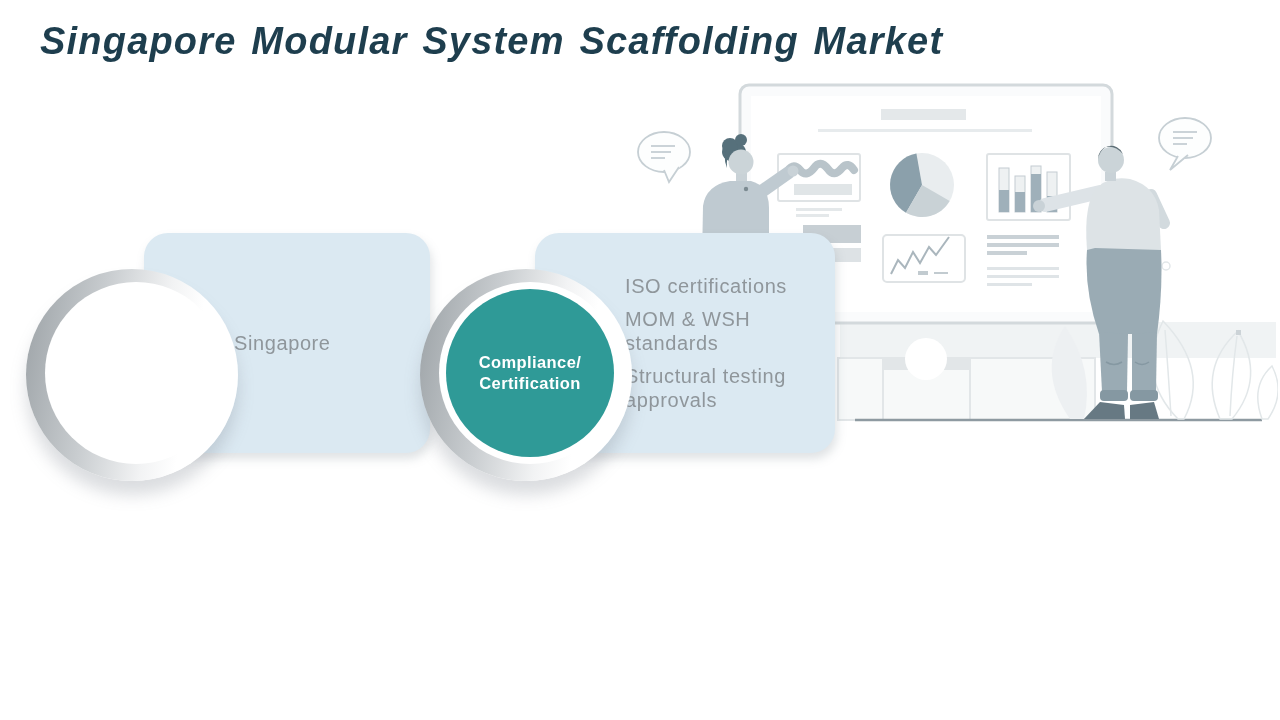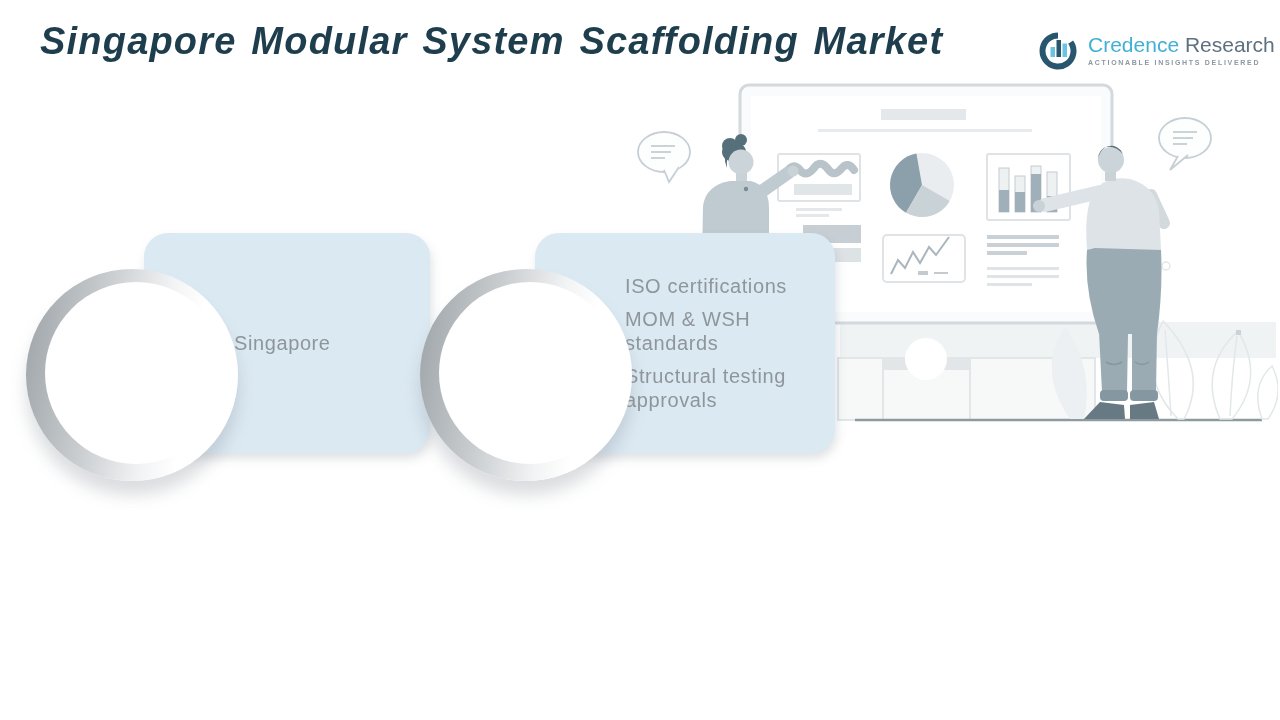--- a/index.html
+++ b/index.html
@@ -68,32 +68,20 @@
   }
   .circle span { display:block; font-weight:bold; font-size:16.5px; line-height:21px; letter-spacing:0.4px; }
 </style>
 </head>
 <body>
 
 <div class="stage">
 
   <h1 class="page-title">Singapore Modular System Scaffolding Market</h1>
 
-  <div class="logo">
-    <svg class="logo-icon" viewBox="0 0 46 46">
-      <circle cx="22" cy="24" r="15.5" fill="none" stroke="#27566e" stroke-width="6" stroke-dasharray="82 15.4" transform="rotate(-35 22 24)"></circle>
-      <rect x="14.5" y="20" width="4.5" height="10" fill="#6ac3e0"></rect>
-      <rect x="20.5" y="13" width="4.5" height="17" fill="#27566e"></rect>
-      <rect x="26.5" y="16.5" width="4.5" height="13.5" fill="#6ac3e0"></rect>
-    </svg>
-    <div class="logo-text">
-      <div class="logo-brand"><span class="b1">Credence</span> <span class="b2">Research</span></div>
-      <div class="logo-tagline">Actionable Insights Delivered</div>
-    </div>
-  </div>
 
   <div class="illustration">
     <svg width="660" height="360" viewBox="0 0 660 360">
 
       <g>
         <rect x="222" y="244" width="436" height="36" fill="#f0f3f4"></rect>
         <rect x="220" y="280" width="257" height="62" fill="#f7f9f9" stroke="#e2e6e8" stroke-width="2"></rect>
         <line x1="265" y1="280" x2="265" y2="341" stroke="#e2e6e8" stroke-width="2"></line>
         <line x1="352" y1="280" x2="352" y2="341" stroke="#e2e6e8" stroke-width="2"></line>
         <rect x="266" y="280" width="85" height="12" fill="#e2e6e8"></rect>
@@ -224,15 +212,19 @@
     <div class="card-item">MOM &amp; WSH standards</div>
     <div class="card-item">Structural testing approvals</div>
   </div>
 
   <div class="ring ring1">
     <div class="ring-white"></div>
   </div>
 
   <div class="ring ring2">
     <div class="ring-white"></div>
+    <div class="circle" style="background: rgb(47, 154, 151);">
+      <span>Compliance/</span>
+      <span>Certification</span>
+    </div>
   </div>
 
 </div>
 
 </body></html>

